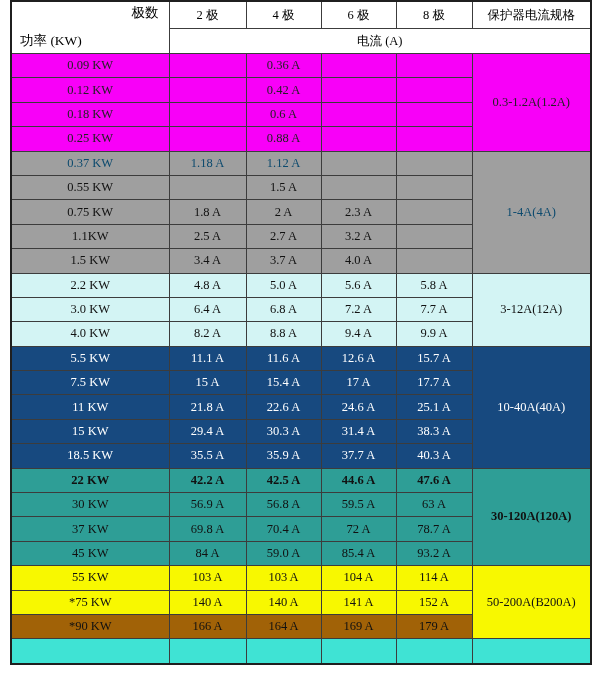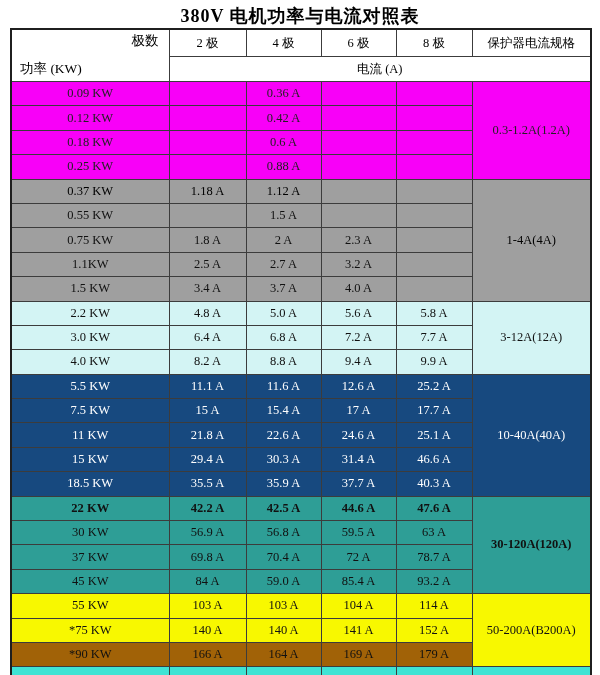--- a/index.html
+++ b/index.html
@@ -30,21 +30,20 @@
     position:absolute; left:52px; top:492px;
     font-family:"DejaVu Sans", sans-serif; font-size:58px;
     color:#e4edee; opacity:0.48; letter-spacing:1px;
     pointer-events:none; white-space:nowrap; z-index:5;
   }
 </style>
 </head>
 <body>
 
 <div class="page">
-  <div class="title">380V 电机功率与电流对照表</div>
 
   <table class="motor">
     <colgroup>
       <col style="width:158px">
       <col style="width:77px">
       <col style="width:75px">
       <col style="width:75px">
       <col style="width:76px">
       <col style="width:119px">
     </colgroup>
@@ -87,21 +86,21 @@
           <td></td>
           <td></td>
         </tr>
         <tr style="background-color: rgb(248, 0, 248); color: rgb(34, 34, 34);">
           <td>0.25 KW</td>
           <td></td>
           <td>0.88 A</td>
           <td></td>
           <td></td>
         </tr>
-        <tr style="background-color: rgb(159, 159, 159); color: #000000;">
+        <tr style="background-color: rgb(159, 159, 159); color: #0c4a6e;">
           <td>0.37 KW</td>
           <td>1.18 A</td>
           <td>1.12 A</td>
           <td></td>
           <td></td>
           <td rowspan="5">1-4A(4A)</td>
         </tr>
         <tr style="background-color: rgb(159, 159, 159); color: rgb(17, 17, 17);">
           <td>0.55 KW</td>
           <td></td>
@@ -150,21 +149,21 @@
           <td>8.2 A</td>
           <td>8.8 A</td>
           <td>9.4 A</td>
           <td>9.9 A</td>
         </tr>
         <tr style="background-color: rgb(23, 73, 127); color: rgb(255, 255, 255);">
           <td>5.5 KW</td>
           <td>11.1 A</td>
           <td>11.6 A</td>
           <td>12.6 A</td>
-          <td>25.2 A</td>
+          <td>15.7 A</td>
           <td rowspan="5">10-40A(40A)</td>
         </tr>
         <tr style="background-color: rgb(23, 73, 127); color: rgb(255, 255, 255);">
           <td>7.5 KW</td>
           <td>15 A</td>
           <td>15.4 A</td>
           <td>17 A</td>
           <td>17.7 A</td>
         </tr>
         <tr style="background-color: rgb(23, 73, 127); color: rgb(255, 255, 255);">
@@ -172,21 +171,21 @@
           <td>21.8 A</td>
           <td>22.6 A</td>
           <td>24.6 A</td>
           <td>25.1 A</td>
         </tr>
         <tr style="background-color: rgb(23, 73, 127); color: rgb(255, 255, 255);">
           <td>15 KW</td>
           <td>29.4 A</td>
           <td>30.3 A</td>
           <td>31.4 A</td>
-          <td>46.6 A</td>
+          <td>38.3 A</td>
         </tr>
         <tr style="background-color: rgb(23, 73, 127); color: rgb(255, 255, 255);">
           <td>18.5 KW</td>
           <td>35.5 A</td>
           <td>35.9 A</td>
           <td>37.7 A</td>
           <td>40.3 A</td>
         </tr>
         <tr style="background-color: rgb(46, 158, 150); color: rgb(17, 17, 17); font-weight: bold;">
           <td>22 KW</td>

